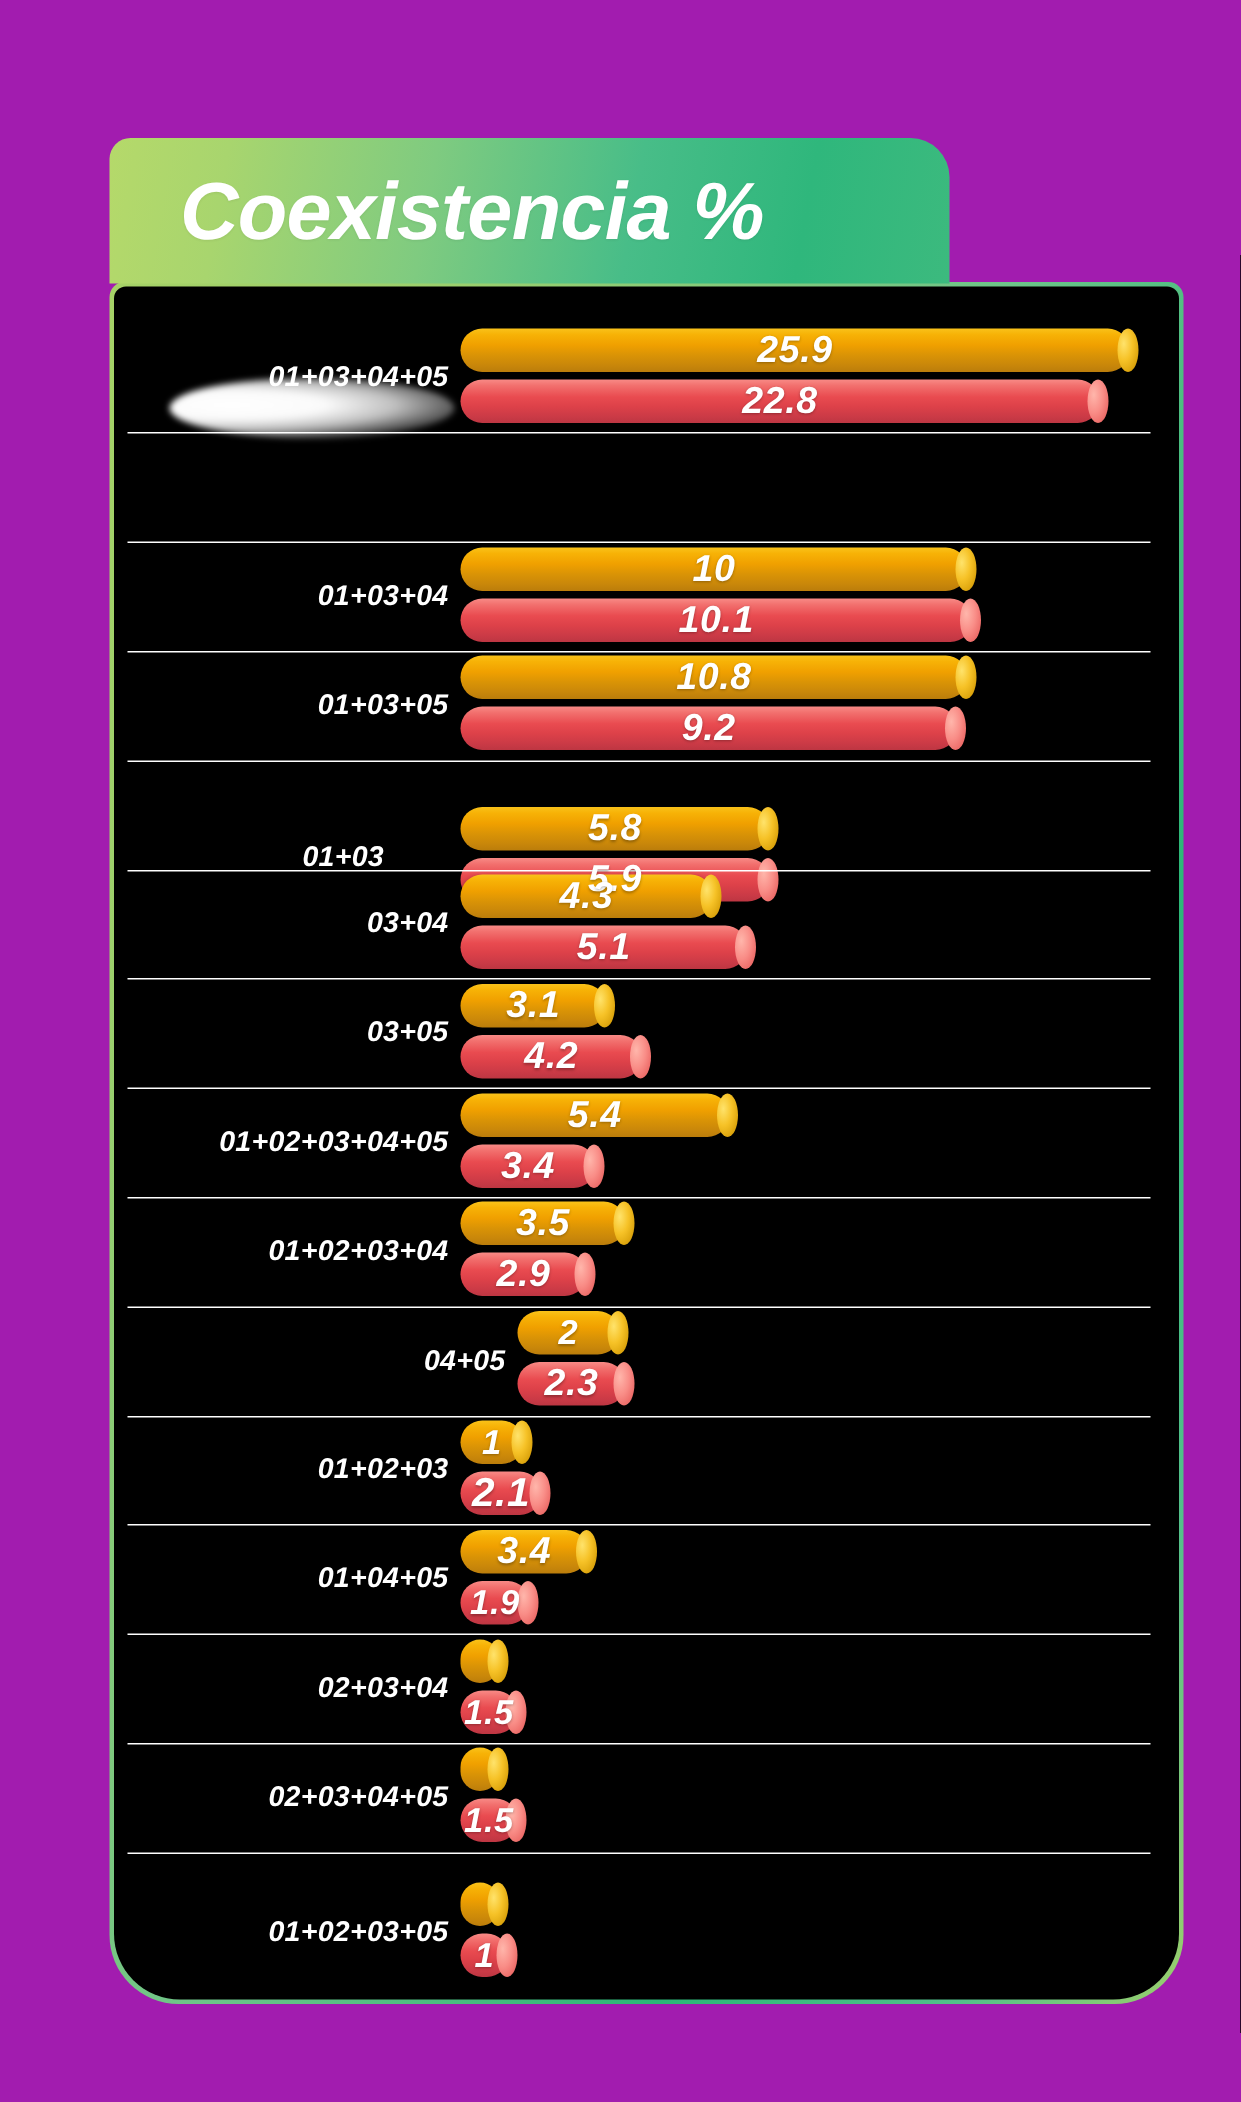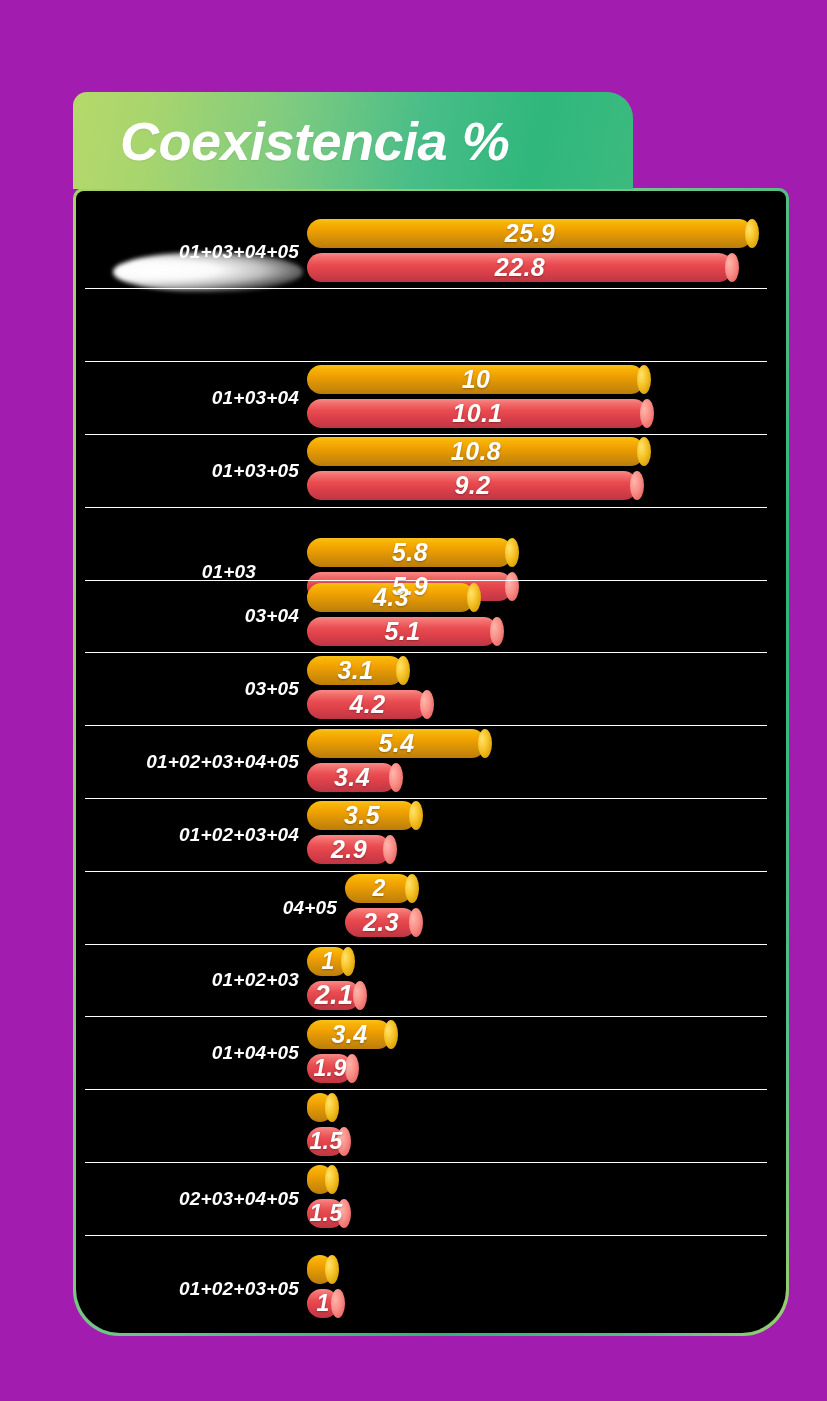--- a/index.html
+++ b/index.html
@@ -307,20 +307,21 @@
           <span class="cap"></span>
           <span class="barval">3.4</span>
         </div>
         <div class="bar red" style="width: 46px; left: 307px; top: 37px;">
           <span class="cap"></span>
           <span class="barval" style="font-size: 23px;">1.9</span>
         </div>
       </div>
       <div class="gridline" style="top: 1089.1px; left: 85px; width: 682px;"></div>
       <div class="row" style="top: 1089.6px; left: 0px; width: 827px; height: 72.8px;">
+        <div class="rowlabel" style="right: 520px;">02+03+04</div>
         <div class="bar orange" style="width: 26px; left: 307px; top: 3px;">
           <span class="cap"></span>
         </div>
         <div class="bar red" style="width: 38px; left: 307px; top: 37px;">
           <span class="cap"></span>
           <span class="barval" style="font-size: 23px;">1.5</span>
         </div>
       </div>
       <div class="gridline" style="top: 1161.9px; left: 85px; width: 682px;"></div>
       <div class="row" style="top: 1162.4px; left: 0px; width: 827px; height: 72.8px;">

